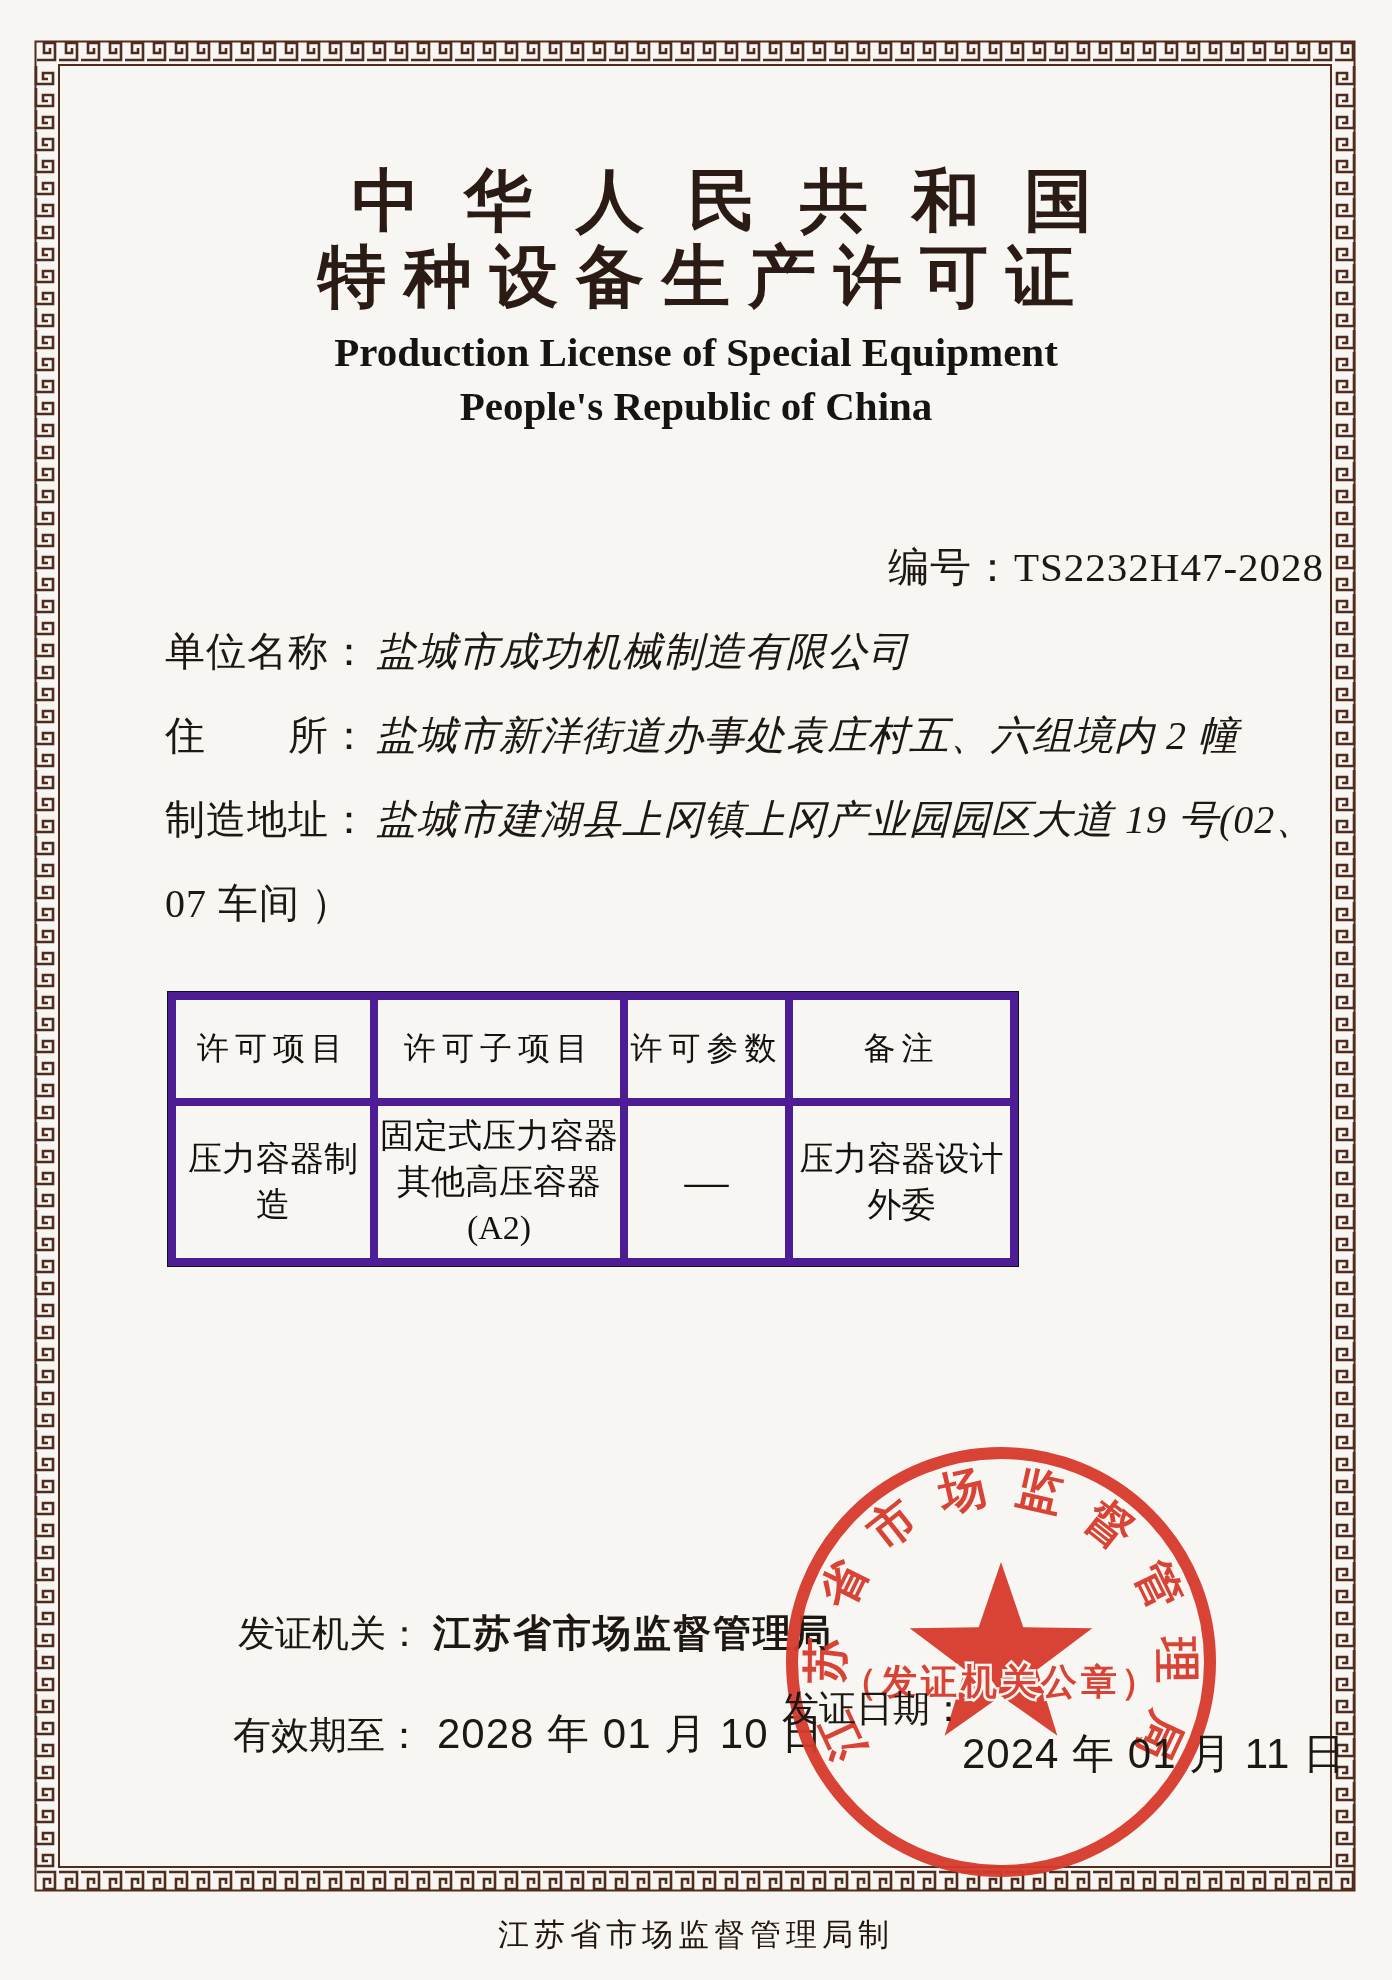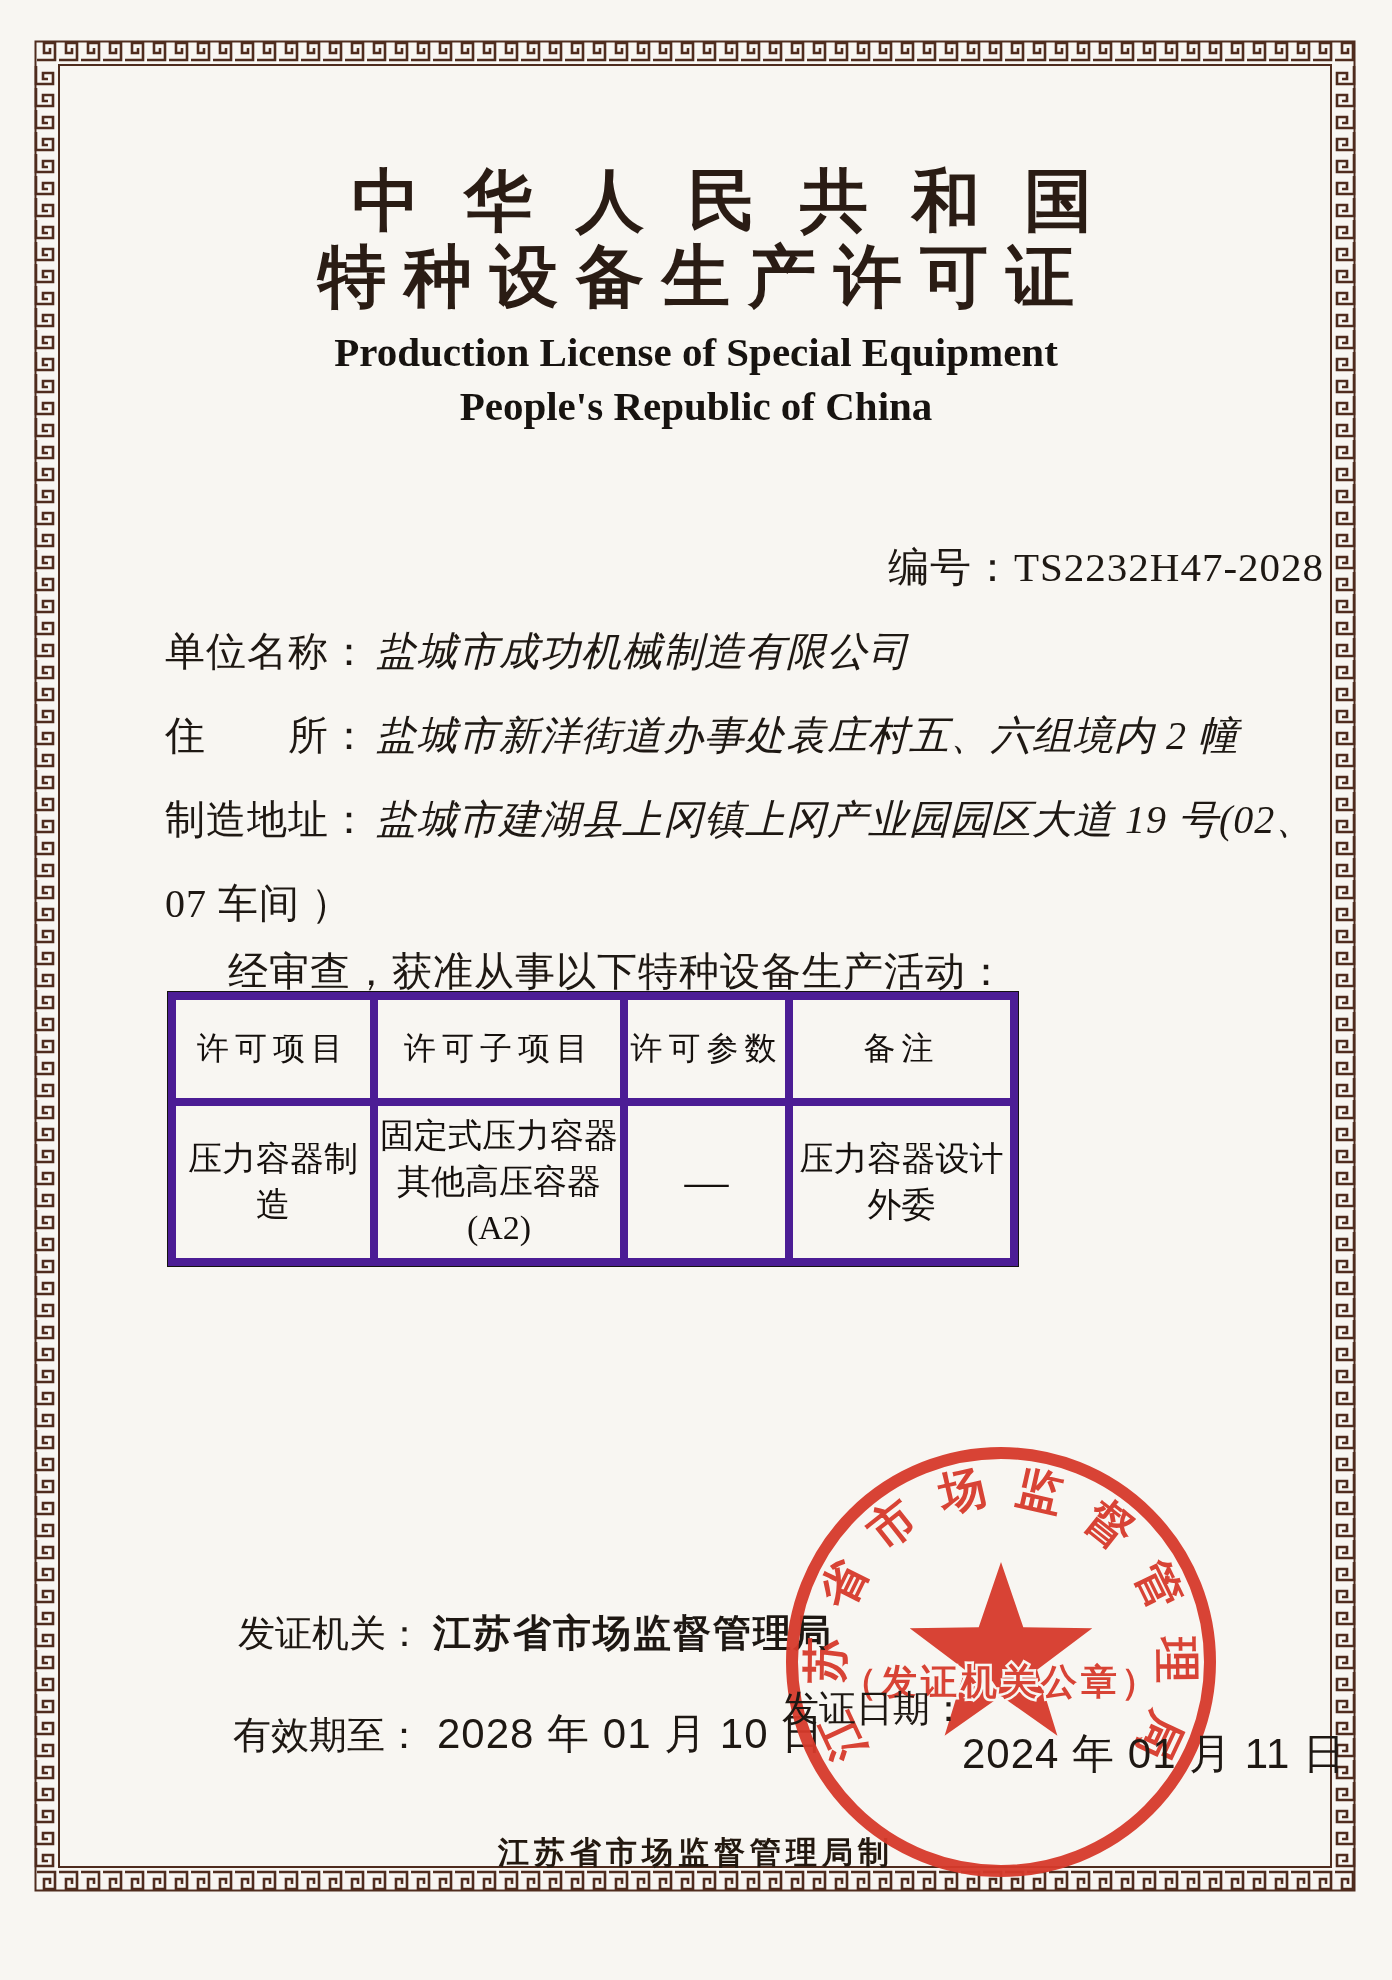--- a/index.html
+++ b/index.html
@@ -31,21 +31,21 @@
   table.lic{border-width:3px;outline:1px solid #141210;}
   table.lic th{height:96px;font-weight:normal;font-size:32px;letter-spacing:6px;}
   table.lic td{height:150px;line-height:1.35;}
   .dash-cell{font-size:44px;}
   .authority{left:238px;top:1608px;font-size:37px;white-space:nowrap;text-align:right;}
   .authority .val{font-weight:bold;font-size:38px;letter-spacing:2px;margin-left:10px;}
   .valid{left:233px;top:1706px;font-size:38px;white-space:nowrap;}
   .valid .val{font-family:"Liberation Sans", sans-serif;font-size:42px;margin-left:14px;letter-spacing:1px;}
   .issue-label{left:782px;top:1684px;font-size:37px;z-index:6;}
   .issue-value{left:962px;top:1726px;font-family:Liberation Sans, sans-serif;font-size:42px;letter-spacing:1px;z-index:6;}
-  .footer{width:100%;top:1832px;text-align:center;font-size:31px;font-weight:bold;letter-spacing:5px;color:#23180f;}
+  .footer{width:100%;top:1914px;text-align:center;font-size:31px;font-weight:normal;letter-spacing:5px;color:#23180f;}
   #frame{position:absolute;left:34px;top:40px;z-index:1;}
   #seal{position:absolute;left:775px;top:1436px;z-index:5;opacity:.95;}
   .z2{z-index:2;}
 </style>
 </head>
 <body>
 
 <div class="page">
 
   <svg id="frame" width="1322" height="1852">
@@ -349,21 +349,20 @@
   <div class="abs info-line l1 z2">
     <span>单位名称：</span><span class="iv">盐城市成功机械制造有限公司</span>
   </div>
   <div class="abs info-line l2 z2">
     <span>住　　所：</span><span class="iv">盐城市新洋街道办事处袁庄村五、六组境内 2 幢</span>
   </div>
   <div class="abs info-line l3 z2">
     <span>制造地址：</span><span class="iv">盐城市建湖县上冈镇上冈产业园园区大道 19 号(02、</span>
   </div>
   <div class="abs info-line l4 z2">07 车间 ）</div>
-  <div class="abs info-line l5 z2">经审查，获准从事以下特种设备生产活动：</div>
 
   <table class="lic z2">
     <colgroup>
       <col style="width:202px">
         <col style="width:250px">
         <col style="width:165px">
         <col style="width:225px">
     </colgroup>
     <tbody>
         <tr>

